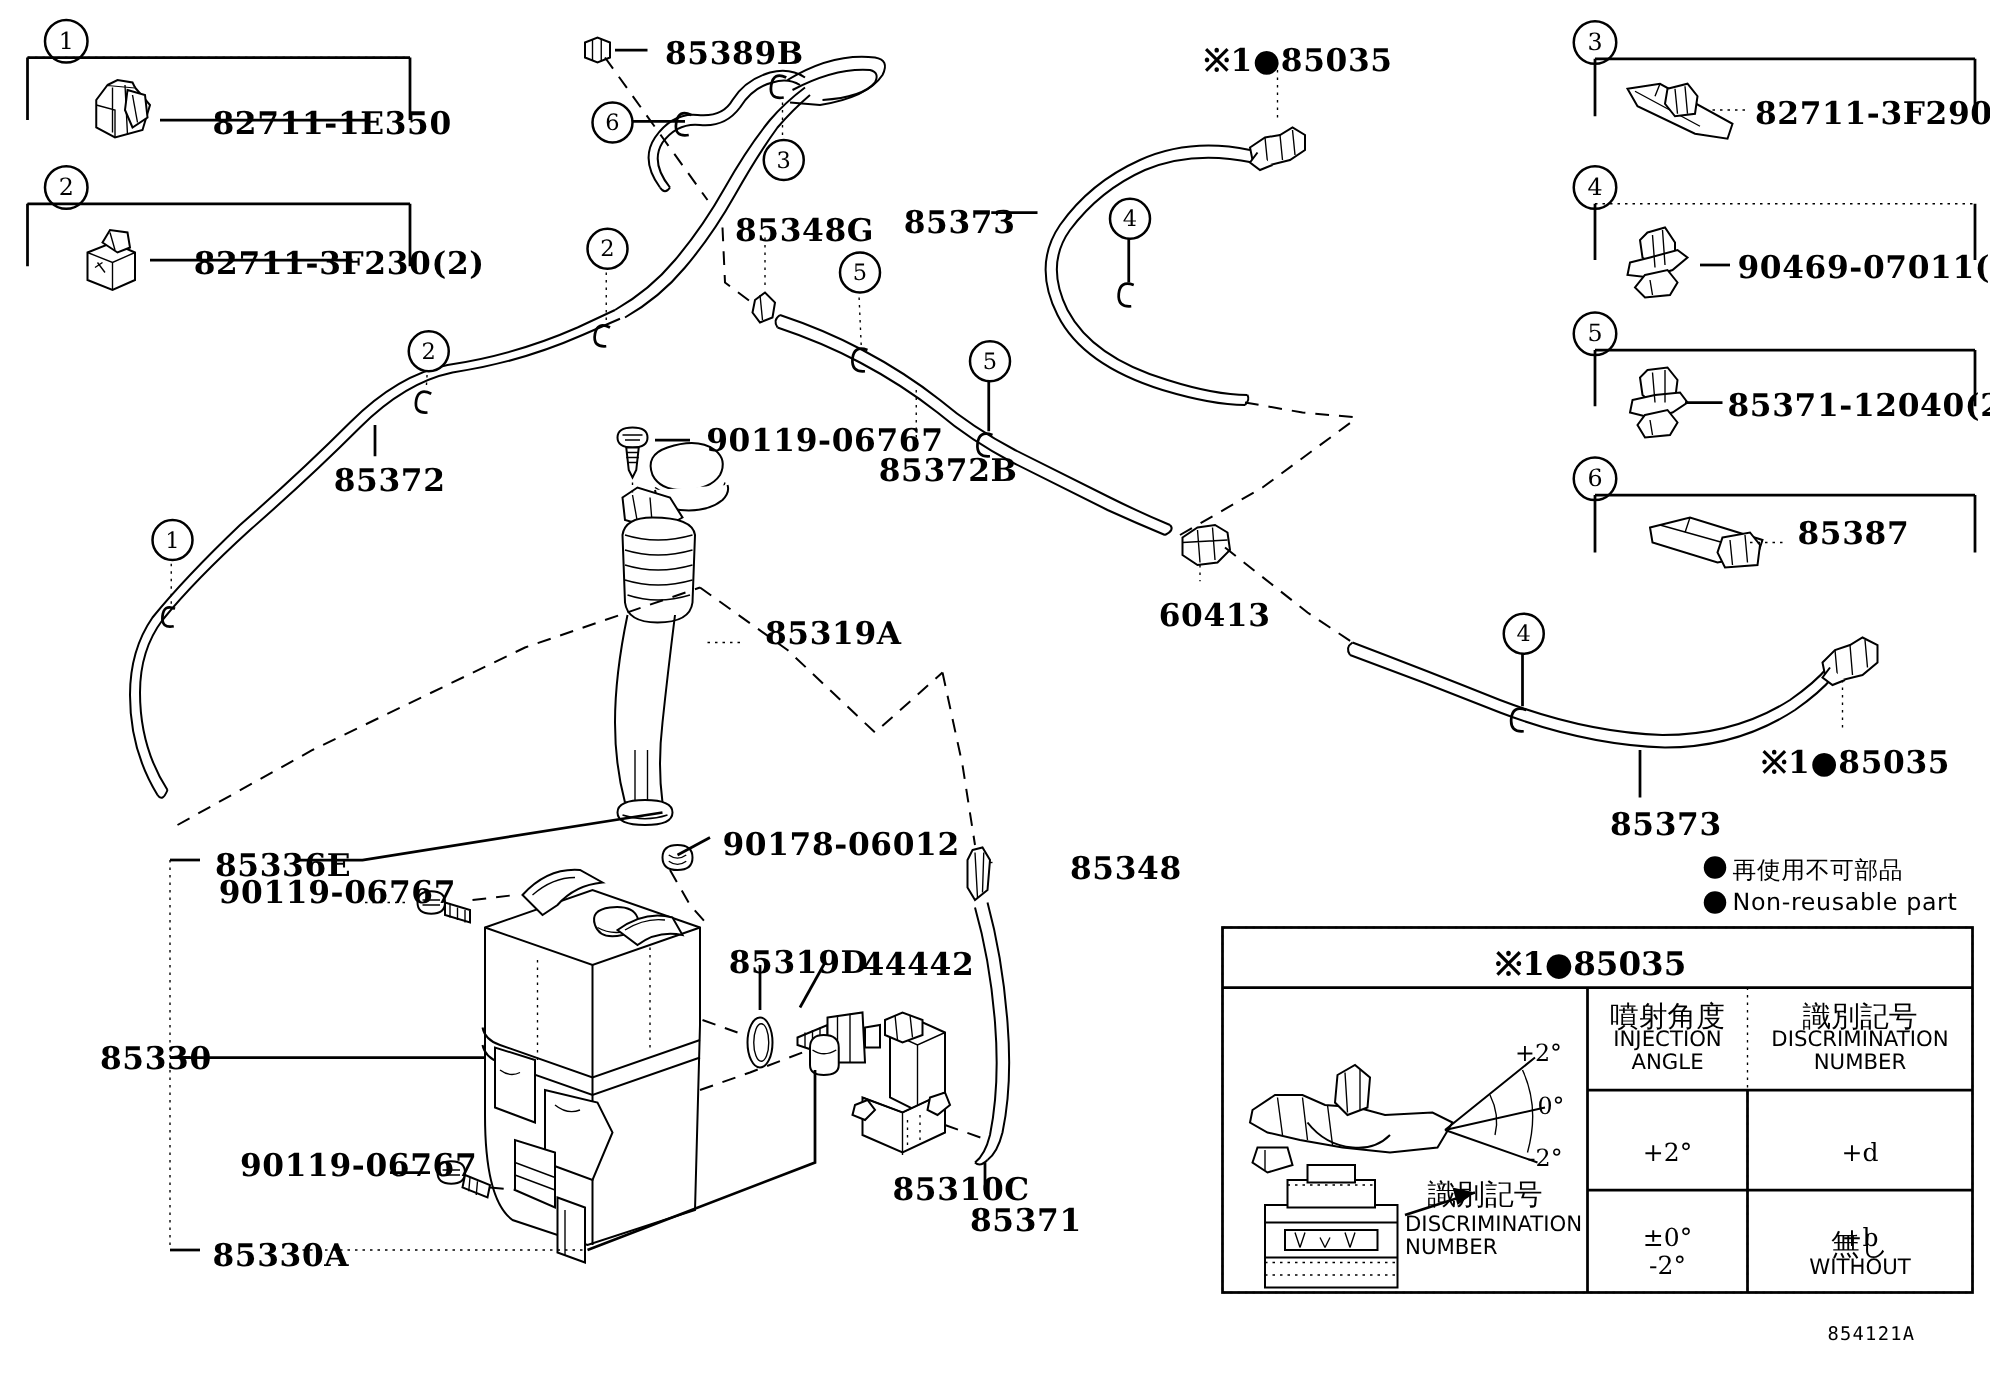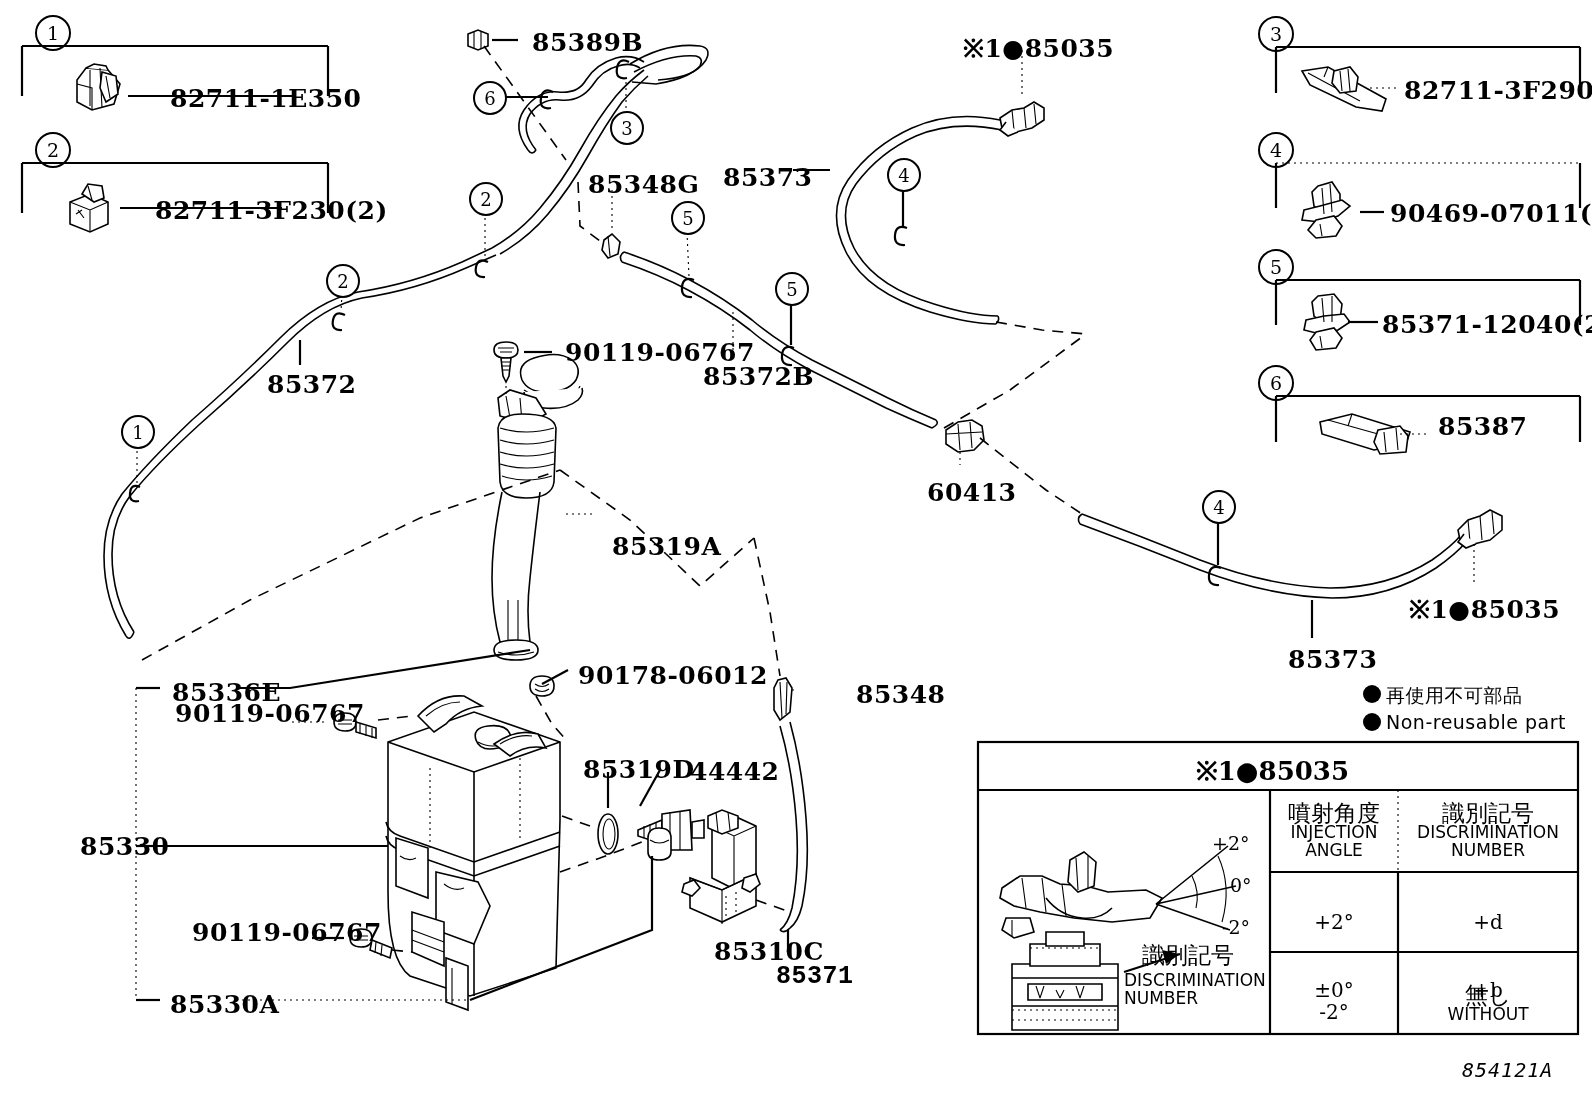--- a/index.html
+++ b/index.html
@@ -4,21 +4,21 @@
 <title>Windshield Washer Parts Diagram</title>
 <style>
   html,body{margin:0;padding:0;background:#fff;}
   body{font-family:"DejaVu Sans","Liberation Sans",sans-serif;}
   #stage{position:relative;width:1592px;height:1099px;background:#fff;overflow:hidden;}
   svg#art{position:absolute;left:0;top:0;width:1592px;height:1099px;}
   .lbl{position:absolute;font-family:"DejaVu Serif","Liberation Serif",serif;
        font-weight:bold;color:#000;white-space:nowrap;letter-spacing:.5px;}
   .pn{font-size:25px;}
   .note{font-size:19px;font-family:"DejaVu Sans","Liberation Sans",sans-serif;font-weight:normal;}
-  .code{font-size:20px;font-family:"DejaVu Sans Mono","Liberation Mono",monospace;font-weight:normal;letter-spacing:1px;font-style:italic;}
+  .code{font-size:15px;font-family:"DejaVu Sans Mono","Liberation Mono",monospace;font-weight:normal;letter-spacing:1px;}
   .tbl-txt{position:absolute;text-align:center;color:#000;
            font-family:"DejaVu Sans","Liberation Sans",sans-serif;}
   .jp{font-size:23px;font-weight:normal;}
   .en{font-size:17px;font-weight:normal;line-height:1.05;}
   .val{font-size:20px;font-family:"DejaVu Serif","Liberation Serif",serif;}
   .cen{transform:translateX(-50%);}
   .hdr{position:absolute;font-family:"DejaVu Serif","Liberation Serif",serif;
        font-weight:bold;font-size:26px;color:#000;}
 </style>
 </head>
@@ -455,32 +455,32 @@
 <div class="lbl code" style="left:1462px;top:1058px;">854121A</div>
 
 <div id="partlabels">
       <div class="lbl pn" style="left: 532px; top: 28px;">85389B</div>
       <div class="lbl pn" style="left: 963px; top: 30px;">※1●85035</div>
       <div class="lbl pn" style="left: 588px; top: 170px;">85348G</div>
       <div class="lbl pn" style="left: 723px; top: 163px;">85373</div>
       <div class="lbl pn" style="left: 267px; top: 370px;">85372</div>
       <div class="lbl pn" style="left: 565px; top: 338px;">90119-06767</div>
       <div class="lbl pn" style="left: 703px; top: 362px;">85372B</div>
-      <div class="lbl pn" style="left: 612px; top: 492px; margin-top: 40px;">85319A</div>
+      <div class="lbl pn" style="left: 612px; top: 492px;">85319A</div>
       <div class="lbl pn" style="left: 927px; top: 478px;">60413</div>
       <div class="lbl pn" style="left: 812px; top: 680px; margin-left: 44px;">85348</div>
       <div class="lbl pn" style="left: 578px; top: 661px;">90178-06012</div>
       <div class="lbl pn" style="left: 172px; top: 678px;">85336E</div>
       <div class="lbl pn" style="left: 175px; top: 699px;">90119-06767</div>
       <div class="lbl pn" style="left: 80px; top: 832px;">85330</div>
       <div class="lbl pn" style="left: 583px; top: 755px;">85319D</div>
       <div class="lbl pn" style="left: 690px; top: 757px;">44442</div>
       <div class="lbl pn" style="left: 192px; top: 918px;">90119-06767</div>
       <div class="lbl pn" style="left: 690px; top: 937px; margin-left: 24px;">85310C</div>
-      <div class="lbl pn" style="left: 776px; top: 962px; font-family: Liberation Mono, monospace;">85371</div>
+      <div class="lbl pn" style="left: 776px; top: 962px;">85371</div>
       <div class="lbl pn" style="left: 170px; top: 990px;">85330A</div>
       <div class="lbl pn" style="left: 1288px; top: 645px;">85373</div>
       <div class="lbl pn" style="left: 1409px; top: 591px;">※1●85035</div>
     </div>
 
 <div id="calloutlayer">
       <div style="position: absolute; width: 30px; height: 30px; border: 2px solid rgb(0, 0, 0); border-radius: 50%; background: rgb(255, 255, 255); display: flex; align-items: center; justify-content: center; font-family: &quot;DejaVu Serif&quot;, &quot;Liberation Serif&quot;, serif; font-size: 18px; color: rgb(0, 0, 0); left: 121px; top: 415px;">1</div>
       <div style="position: absolute; width: 30px; height: 30px; border: 2px solid rgb(0, 0, 0); border-radius: 50%; background: rgb(255, 255, 255); display: flex; align-items: center; justify-content: center; font-family: &quot;DejaVu Serif&quot;, &quot;Liberation Serif&quot;, serif; font-size: 18px; color: rgb(0, 0, 0); left: 326px; top: 264px;">2</div>
       <div style="position: absolute; width: 30px; height: 30px; border: 2px solid rgb(0, 0, 0); border-radius: 50%; background: rgb(255, 255, 255); display: flex; align-items: center; justify-content: center; font-family: &quot;DejaVu Serif&quot;, &quot;Liberation Serif&quot;, serif; font-size: 18px; color: rgb(0, 0, 0); left: 469px; top: 182px;">2</div>
       <div style="position: absolute; width: 30px; height: 30px; border: 2px solid rgb(0, 0, 0); border-radius: 50%; background: rgb(255, 255, 255); display: flex; align-items: center; justify-content: center; font-family: &quot;DejaVu Serif&quot;, &quot;Liberation Serif&quot;, serif; font-size: 18px; color: rgb(0, 0, 0); left: 473px; top: 81px;">6</div>

